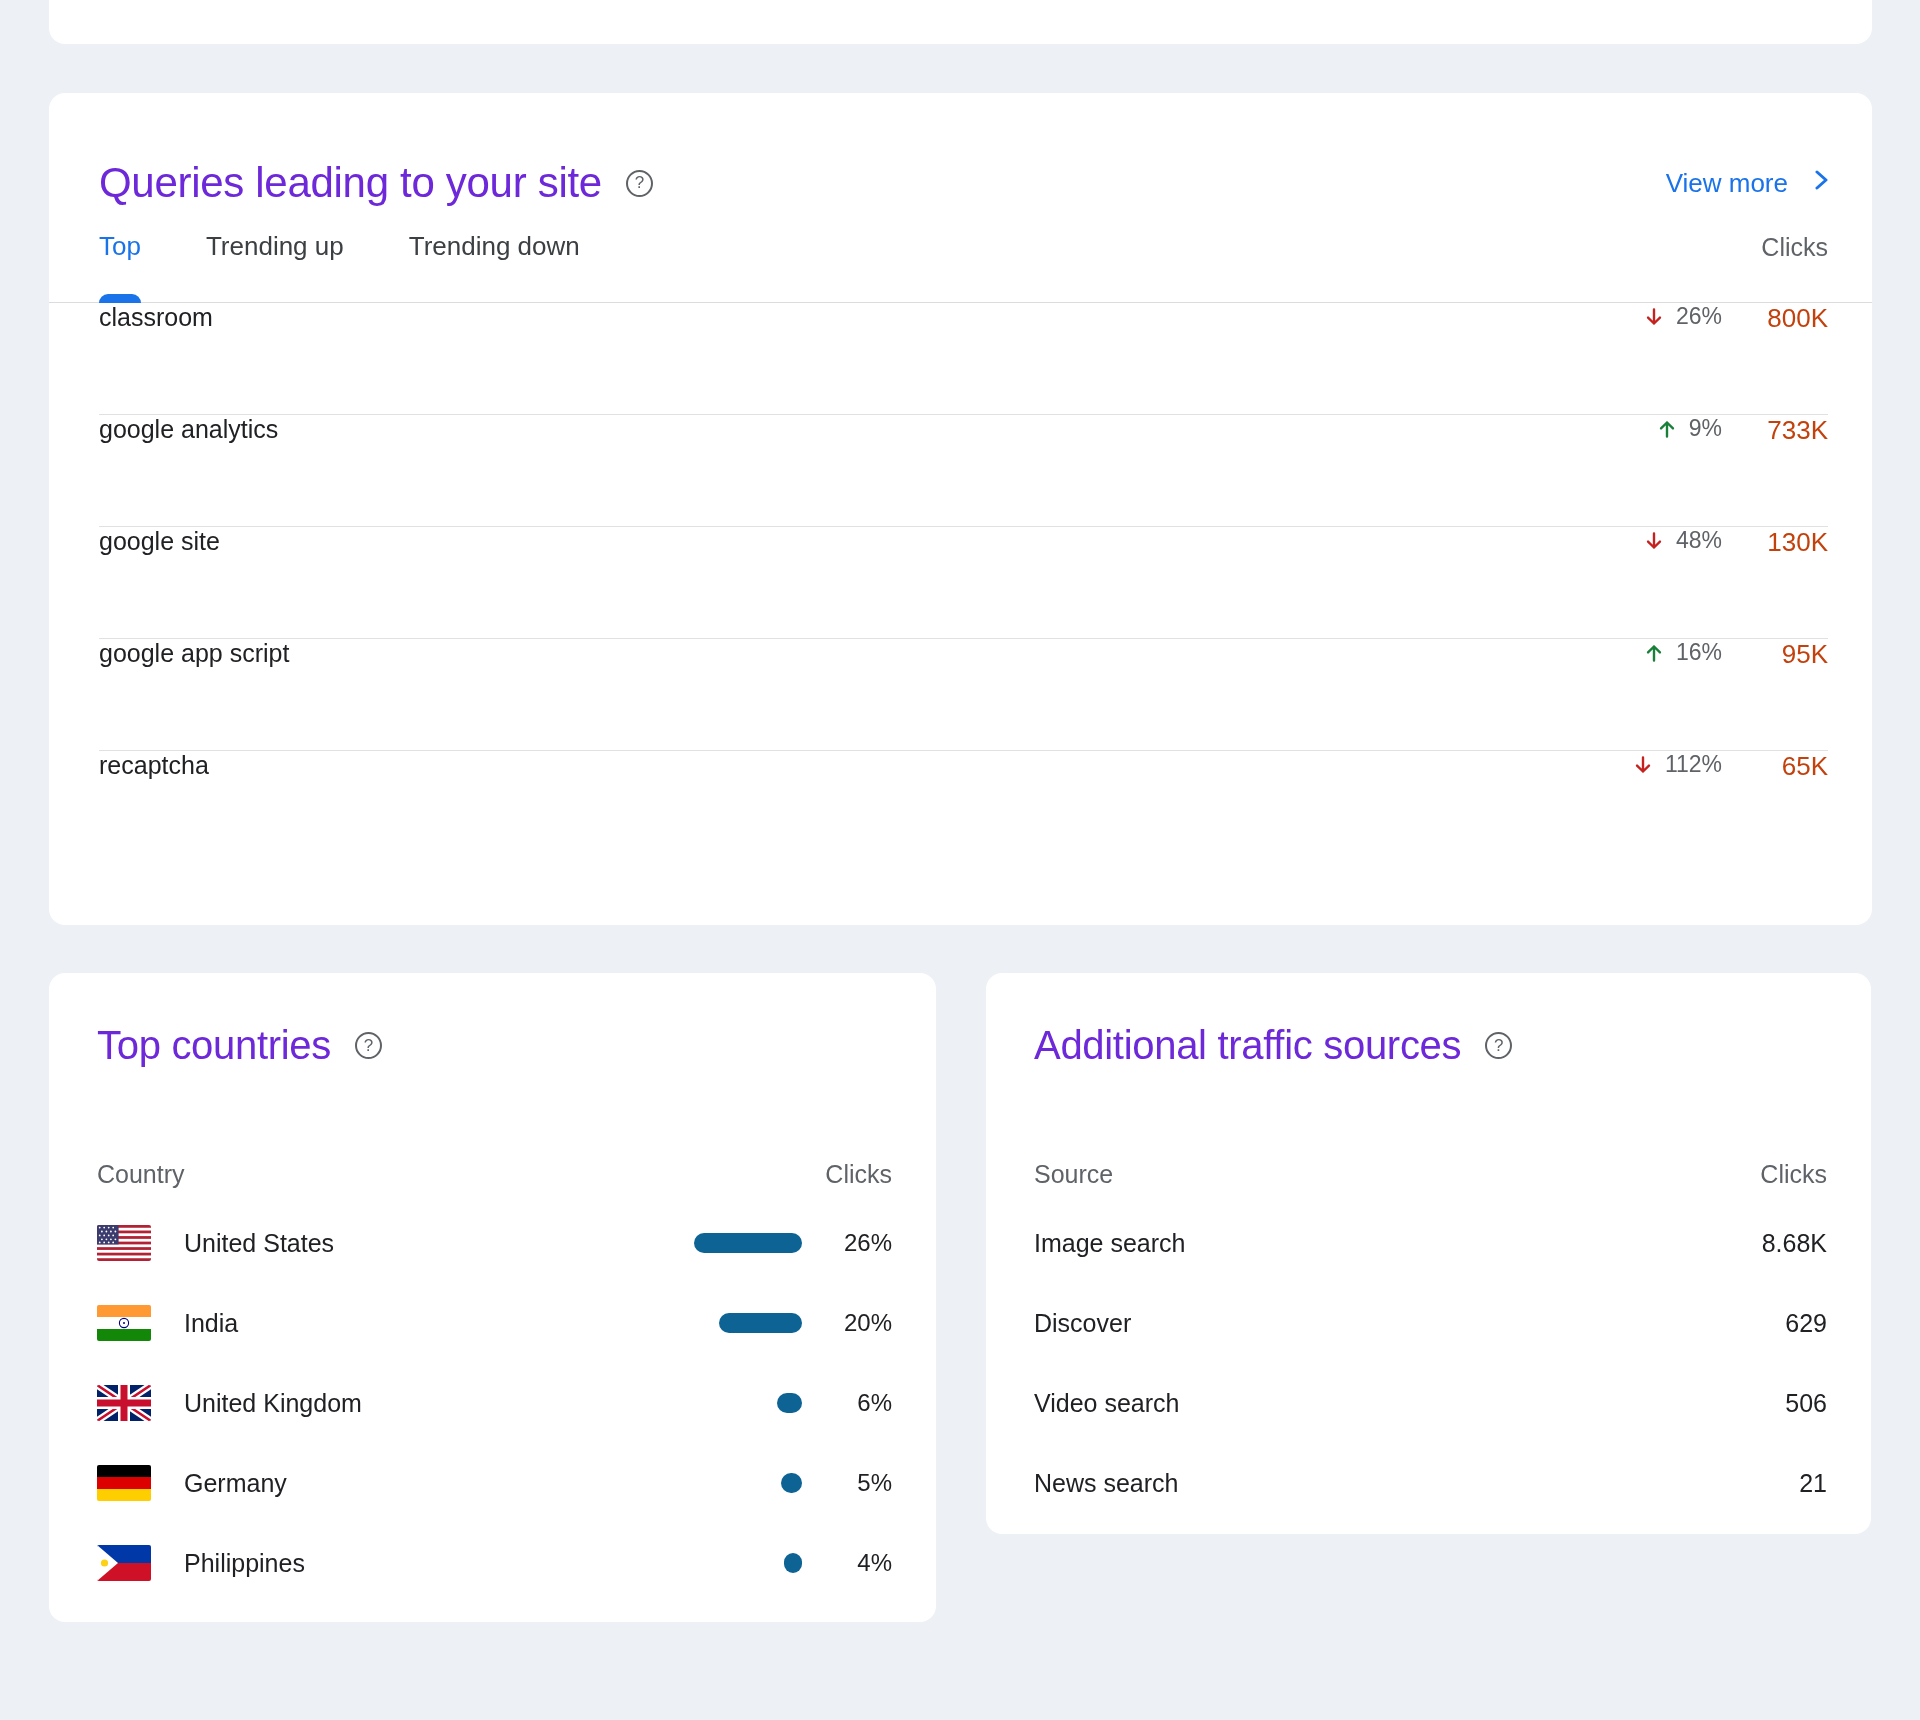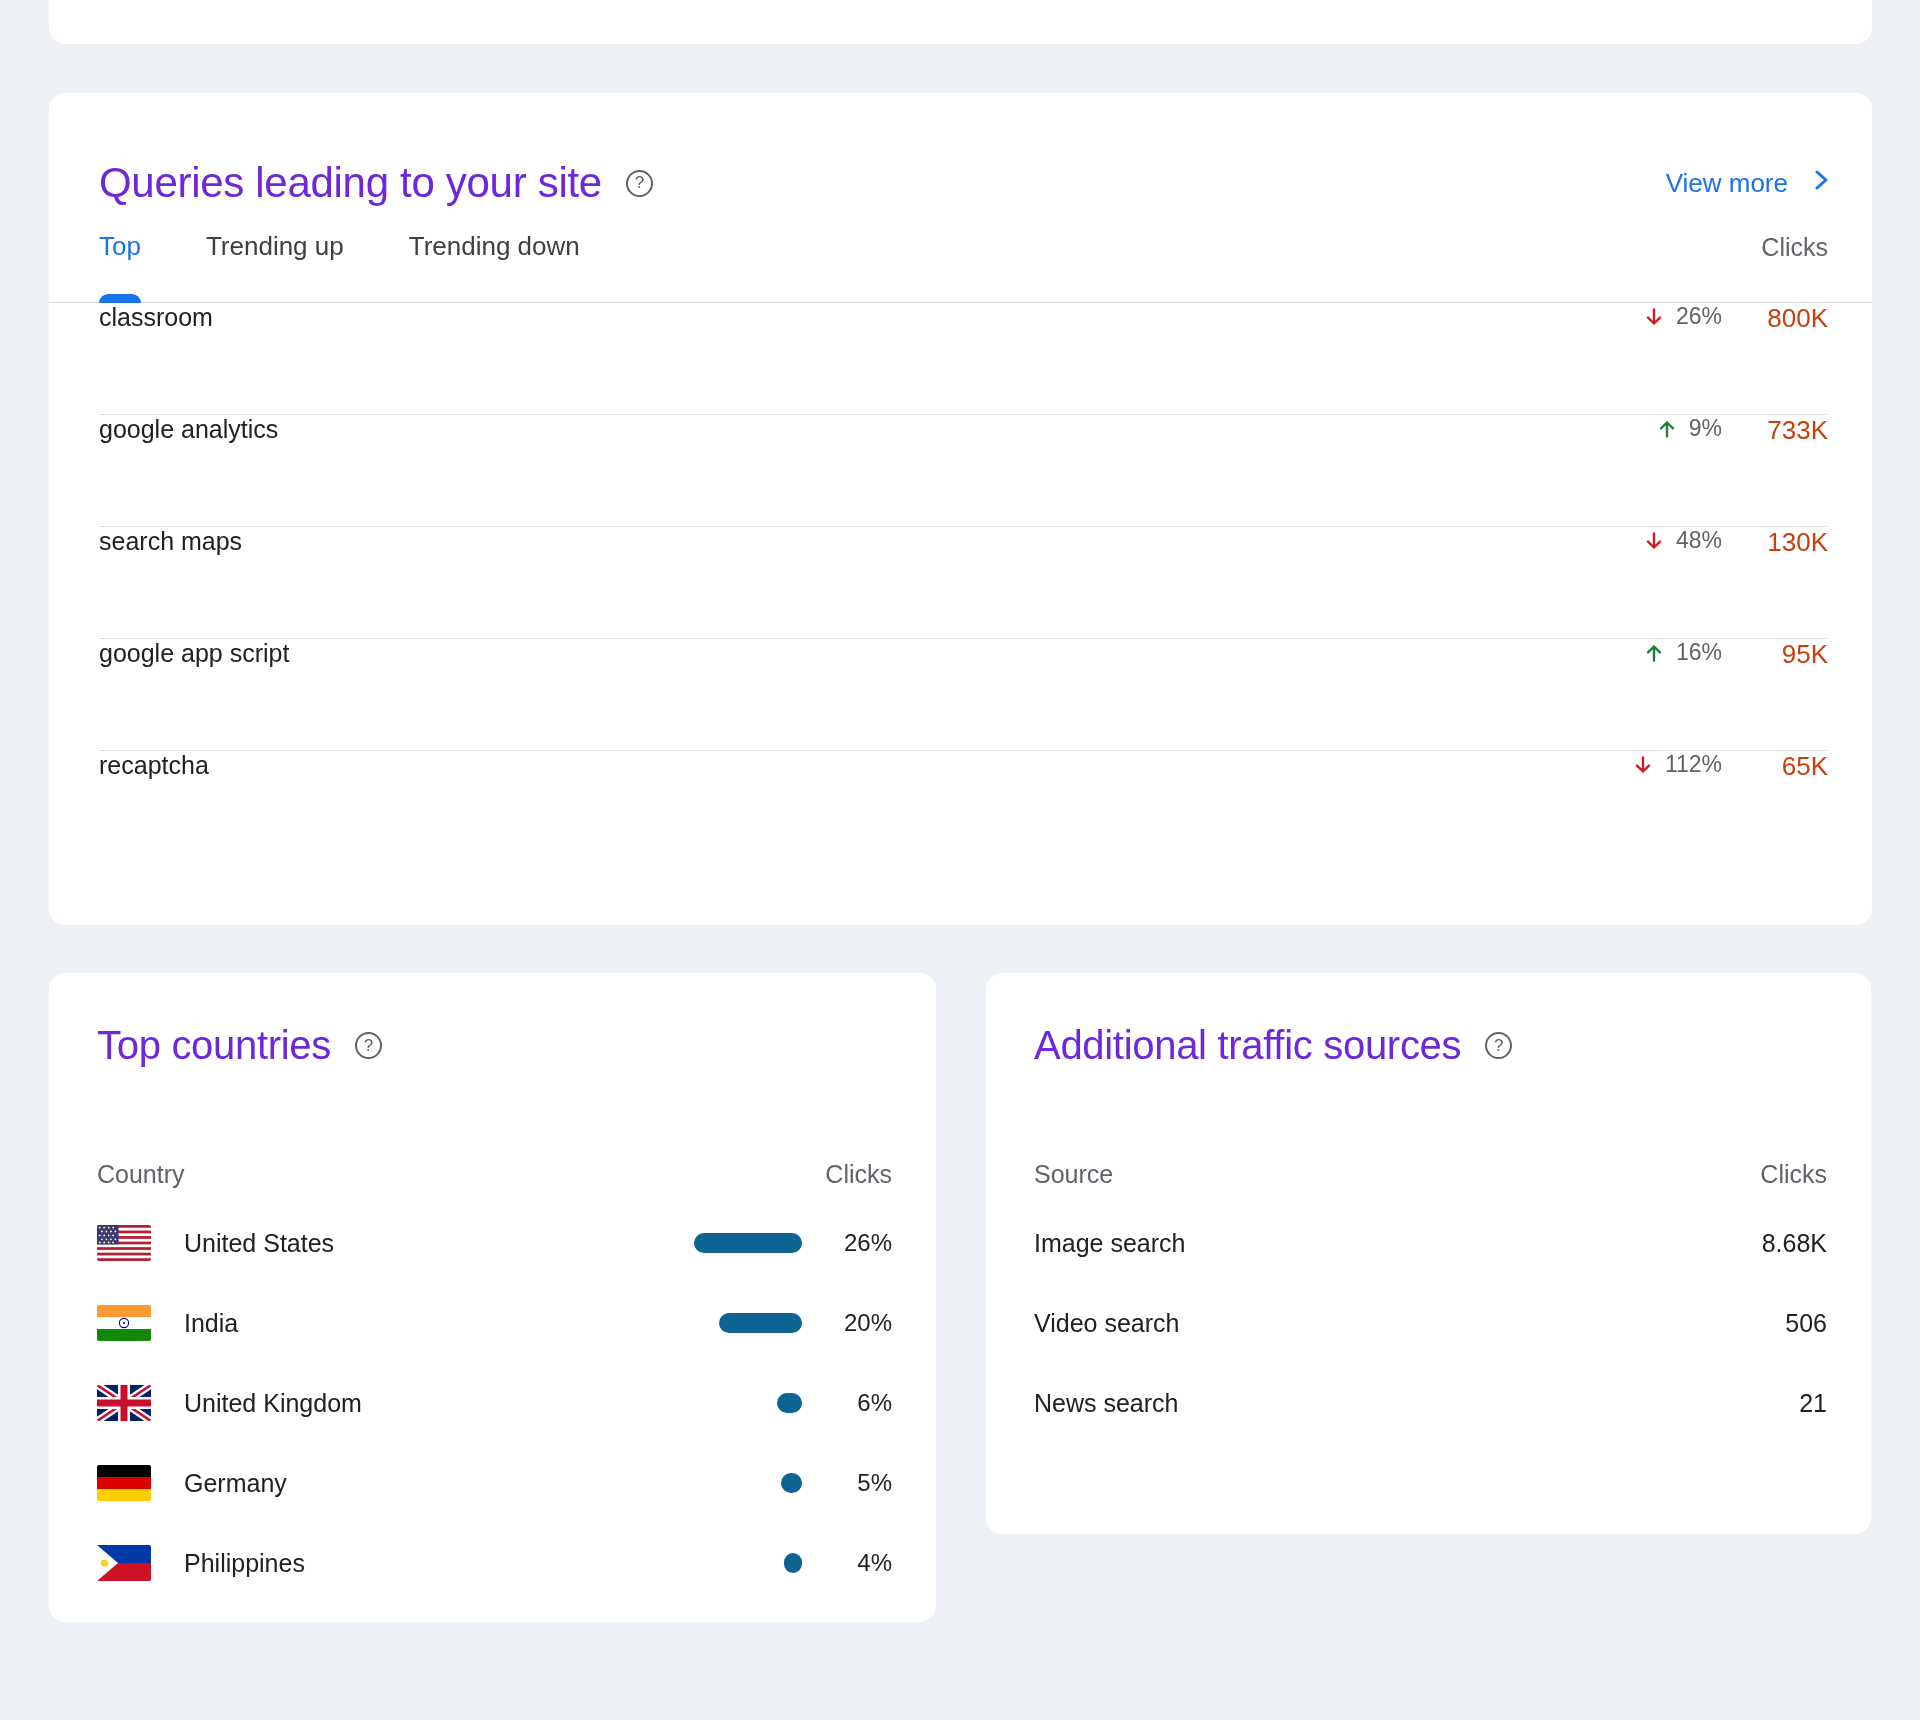--- a/index.html
+++ b/index.html
@@ -99,21 +99,21 @@
       <span class="q-trend">
         <svg width="26" height="26" viewBox="0 0 24 24">
           <path d="M12 19V6M6.5 11.5L12 6l5.5 5.5" fill="none" stroke="#188038" stroke-width="2.2" stroke-linecap="round" stroke-linejoin="round"></path>
         </svg>
         <span>9%</span>
       </span>
       <span class="q-value">733K</span>
     </div>
 
     <div class="q-row">
-      <span class="q-label">search maps</span>
+      <span class="q-label">google site</span>
       <span class="q-trend">
         <svg width="26" height="26" viewBox="0 0 24 24">
           <path d="M12 5v13M6.5 12.5L12 18l5.5-5.5" fill="none" stroke="#c5221f" stroke-width="2.2" stroke-linecap="round" stroke-linejoin="round"></path>
         </svg>
         <span>48%</span>
       </span>
       <span class="q-value">130K</span>
     </div>
 
     <div class="q-row">
@@ -272,20 +272,24 @@
   <div class="bc-cols">
     <span class="col-head">Source</span>
     <span class="col-head">Clicks</span>
   </div>
   <div class="bc-rows">
     <div class="c-row">
       <span class="s-label">Image search</span>
       <span class="s-value">8.68K</span>
     </div>
     <div class="c-row">
+      <span class="s-label">Discover</span>
+      <span class="s-value">629</span>
+    </div>
+    <div class="c-row">
       <span class="s-label">Video search</span>
       <span class="s-value">506</span>
     </div>
     <div class="c-row">
       <span class="s-label">News search</span>
       <span class="s-value">21</span>
     </div>
   </div>
 </div>
 

